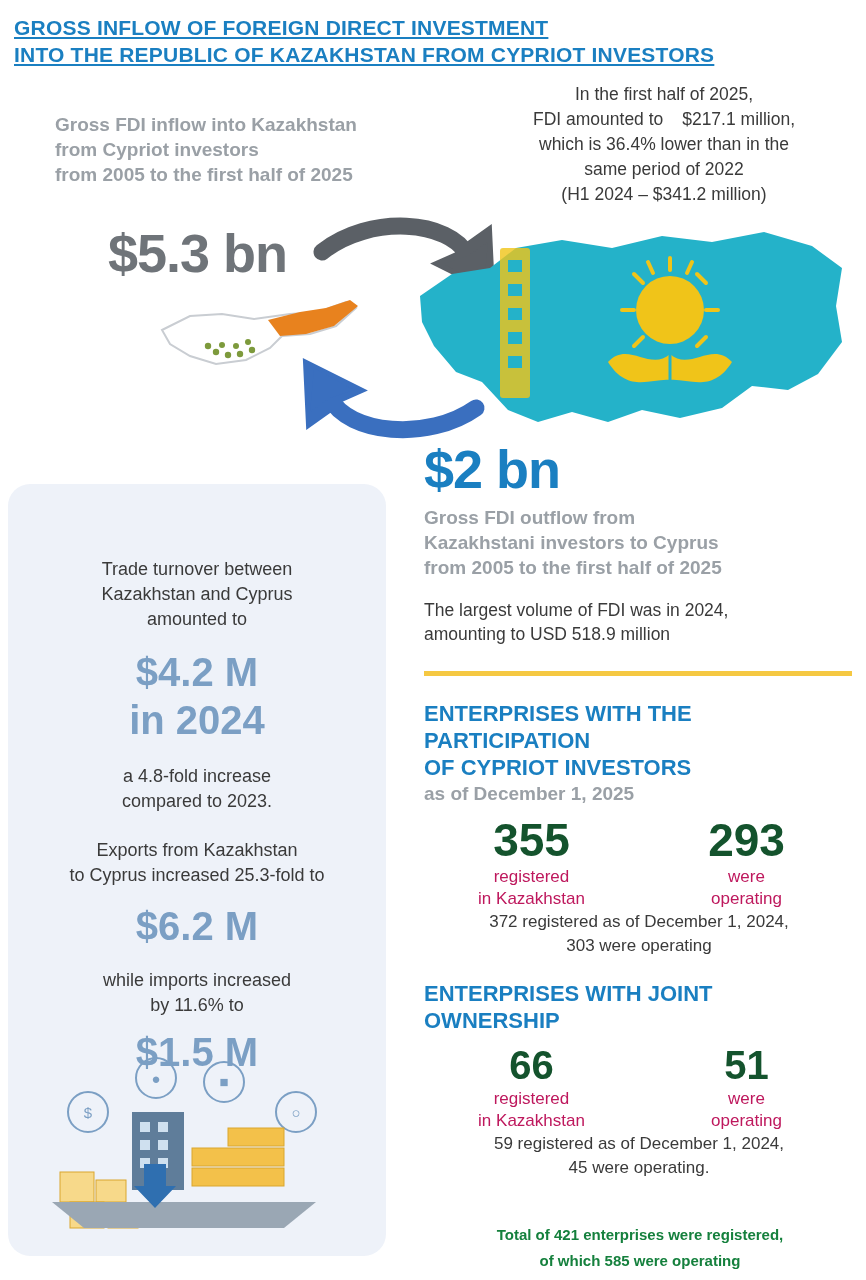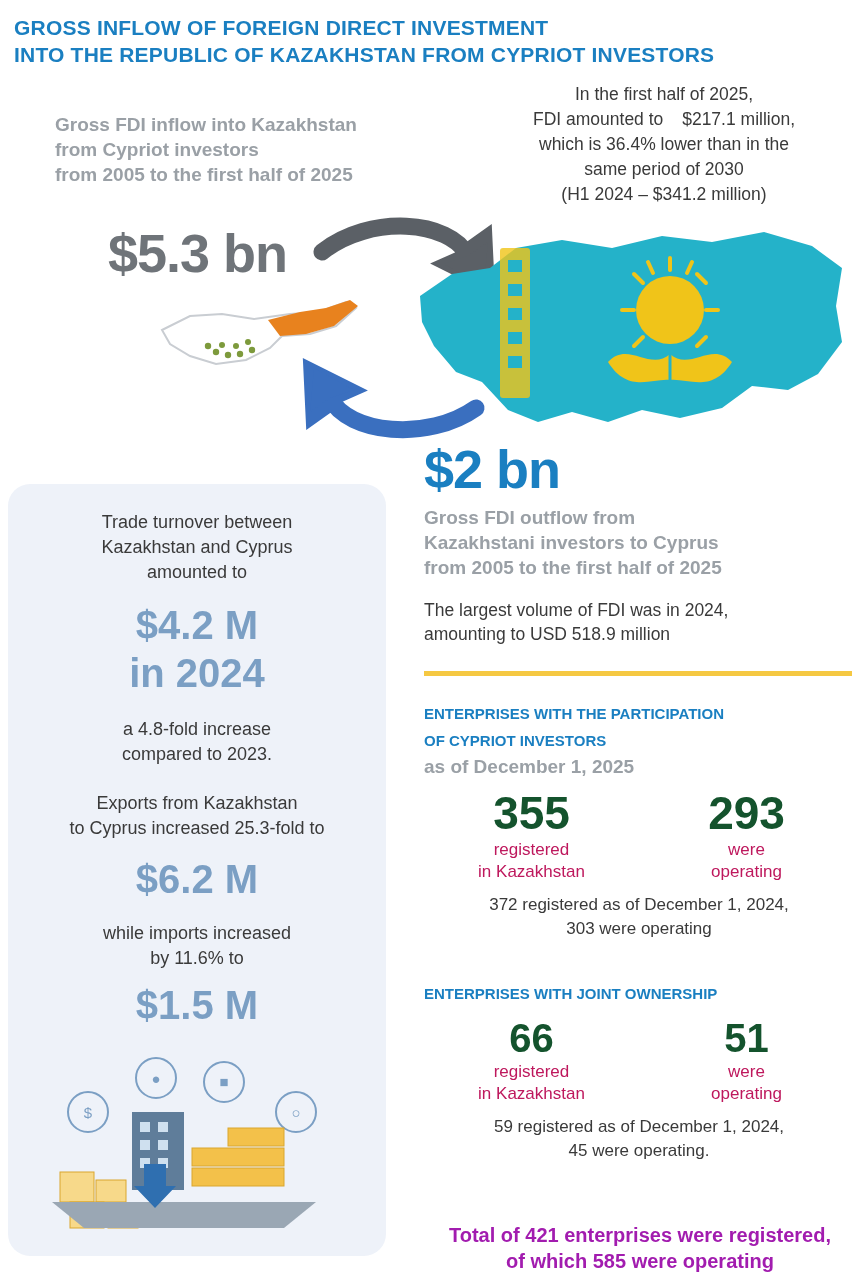--- a/index.html
+++ b/index.html
@@ -15,20 +15,21 @@
   .title-block {
     position: absolute;
     top: 14px; left: 14px; right: 14px;
   }
   .title-line {
     color: #1a7fc1;
     font-weight: bold;
     font-size: 21px;
     letter-spacing: 0.2px;
     line-height: 27px;
+    text-decoration: underline;
   }
   .grey-head {
     color: #9aa0a6;
     font-weight: bold;
     font-size: 19px;
     line-height: 25px;
   }
   .note-right {
     position: absolute;
     top: 82px; left: 464px; width: 400px;
@@ -75,21 +76,21 @@
   }
   .divider {
     position: absolute;
     top: 671px; left: 424px;
     width: 428px; height: 5px;
     background: #f5c842;
   }
   .sect-head {
     color: #1a7fc1;
     font-weight: bold;
-    font-size: 15px;
+    font-size: 22px;
     line-height: 27px;
   }
   #enterprises-block { position: absolute; top: 700px; left: 424px; width: 430px; }
   #joint-block { position: absolute; top: 980px; left: 424px; width: 430px; }
   .stat-row {
     display: flex;
     margin-top: 8px;
   }
   .stat-col {
     flex: 1;
@@ -104,29 +105,29 @@
   .stat-num.small { font-size: 40px; line-height: 46px; }
   .stat-label {
     font-size: 17px;
     line-height: 22px;
     color: #be185d;
   }
   .stat-prev {
     text-align: center;
     font-size: 17px;
     line-height: 24px;
-    margin-top: 10px;
+    margin-top: 0;
     color: #3a3a3a;
   }
   .total-line {
     position: absolute;
     top: 1222px; left: 424px; width: 432px;
-    color: #a21caf;
-    font-weight: bold;
-    font-size: 20px;
+    color: #15803d;
+    font-weight: bold;
+    font-size: 15px;
     line-height: 26px;
     text-align: center;
   }
   
   #trade-panel {
     position: absolute;
     top: 484px; left: 8px;
     width: 378px; height: 772px;
     background: #eef2f9;
     border-radius: 22px;
@@ -137,21 +138,21 @@
     line-height: 25px;
     color: #3a3a3a;
   }
   .tp-big {
     text-align: center;
     color: #7b9fc4;
     font-weight: bold;
     font-size: 40px;
     line-height: 48px;
   }
-  .tp-pad { padding: 0 32px; }
+  .tp-pad { padding: 0 32px; margin-top: 47px; }
   svg { display: block; }
   .map-wrap { position: absolute; top: 222px; left: 412px; }
   .cyprus-wrap { position: absolute; top: 286px; left: 150px; }
   .arrow-wrap { position: absolute; top: 212px; left: 300px; }
   .ship-wrap { position: absolute; top: 1052px; left: 48px; }
 </style>
 </head>
 <body>
 
 <div class="title-block">
@@ -164,21 +165,21 @@
   <div class="grey-head">from Cypriot investors</div>
   <div class="grey-head">from 2005 to the first half of 2025</div>
 </div>
 
 <div class="note-right">
   <div>In the first half of 2025,</div>
   <div>
     <span>FDI amounted to </span><b>$217.1 million</b><span>,</span>
   </div>
   <div>which is 36.4% lower than in the</div>
-  <div>same period of 2030</div>
+  <div>same period of 2022</div>
   <div>(H1 2024 – $341.2 million)</div>
 </div>
 
 <div id="fdi-in-value" class="bignum-grey">$5.3 bn</div>
 
 <div class="cyprus-wrap">
   <svg width="220" height="110" viewBox="0 0 220 110">
     <path d="M12,44 L40,30 L72,28 L104,33 L140,28 L168,26 L196,16 L206,22 L186,40 L160,48 L132,50 L120,62 L96,74 L66,78 L40,70 L20,58 Z" fill="#ffffff" stroke="#c9cdd2" stroke-width="2"></path>
     <path d="M118,34 L150,26 L176,22 L200,14 L208,20 L184,40 L156,48 L130,50 Z" fill="#e8821e"></path>
     <g fill="#7d9a3c">

